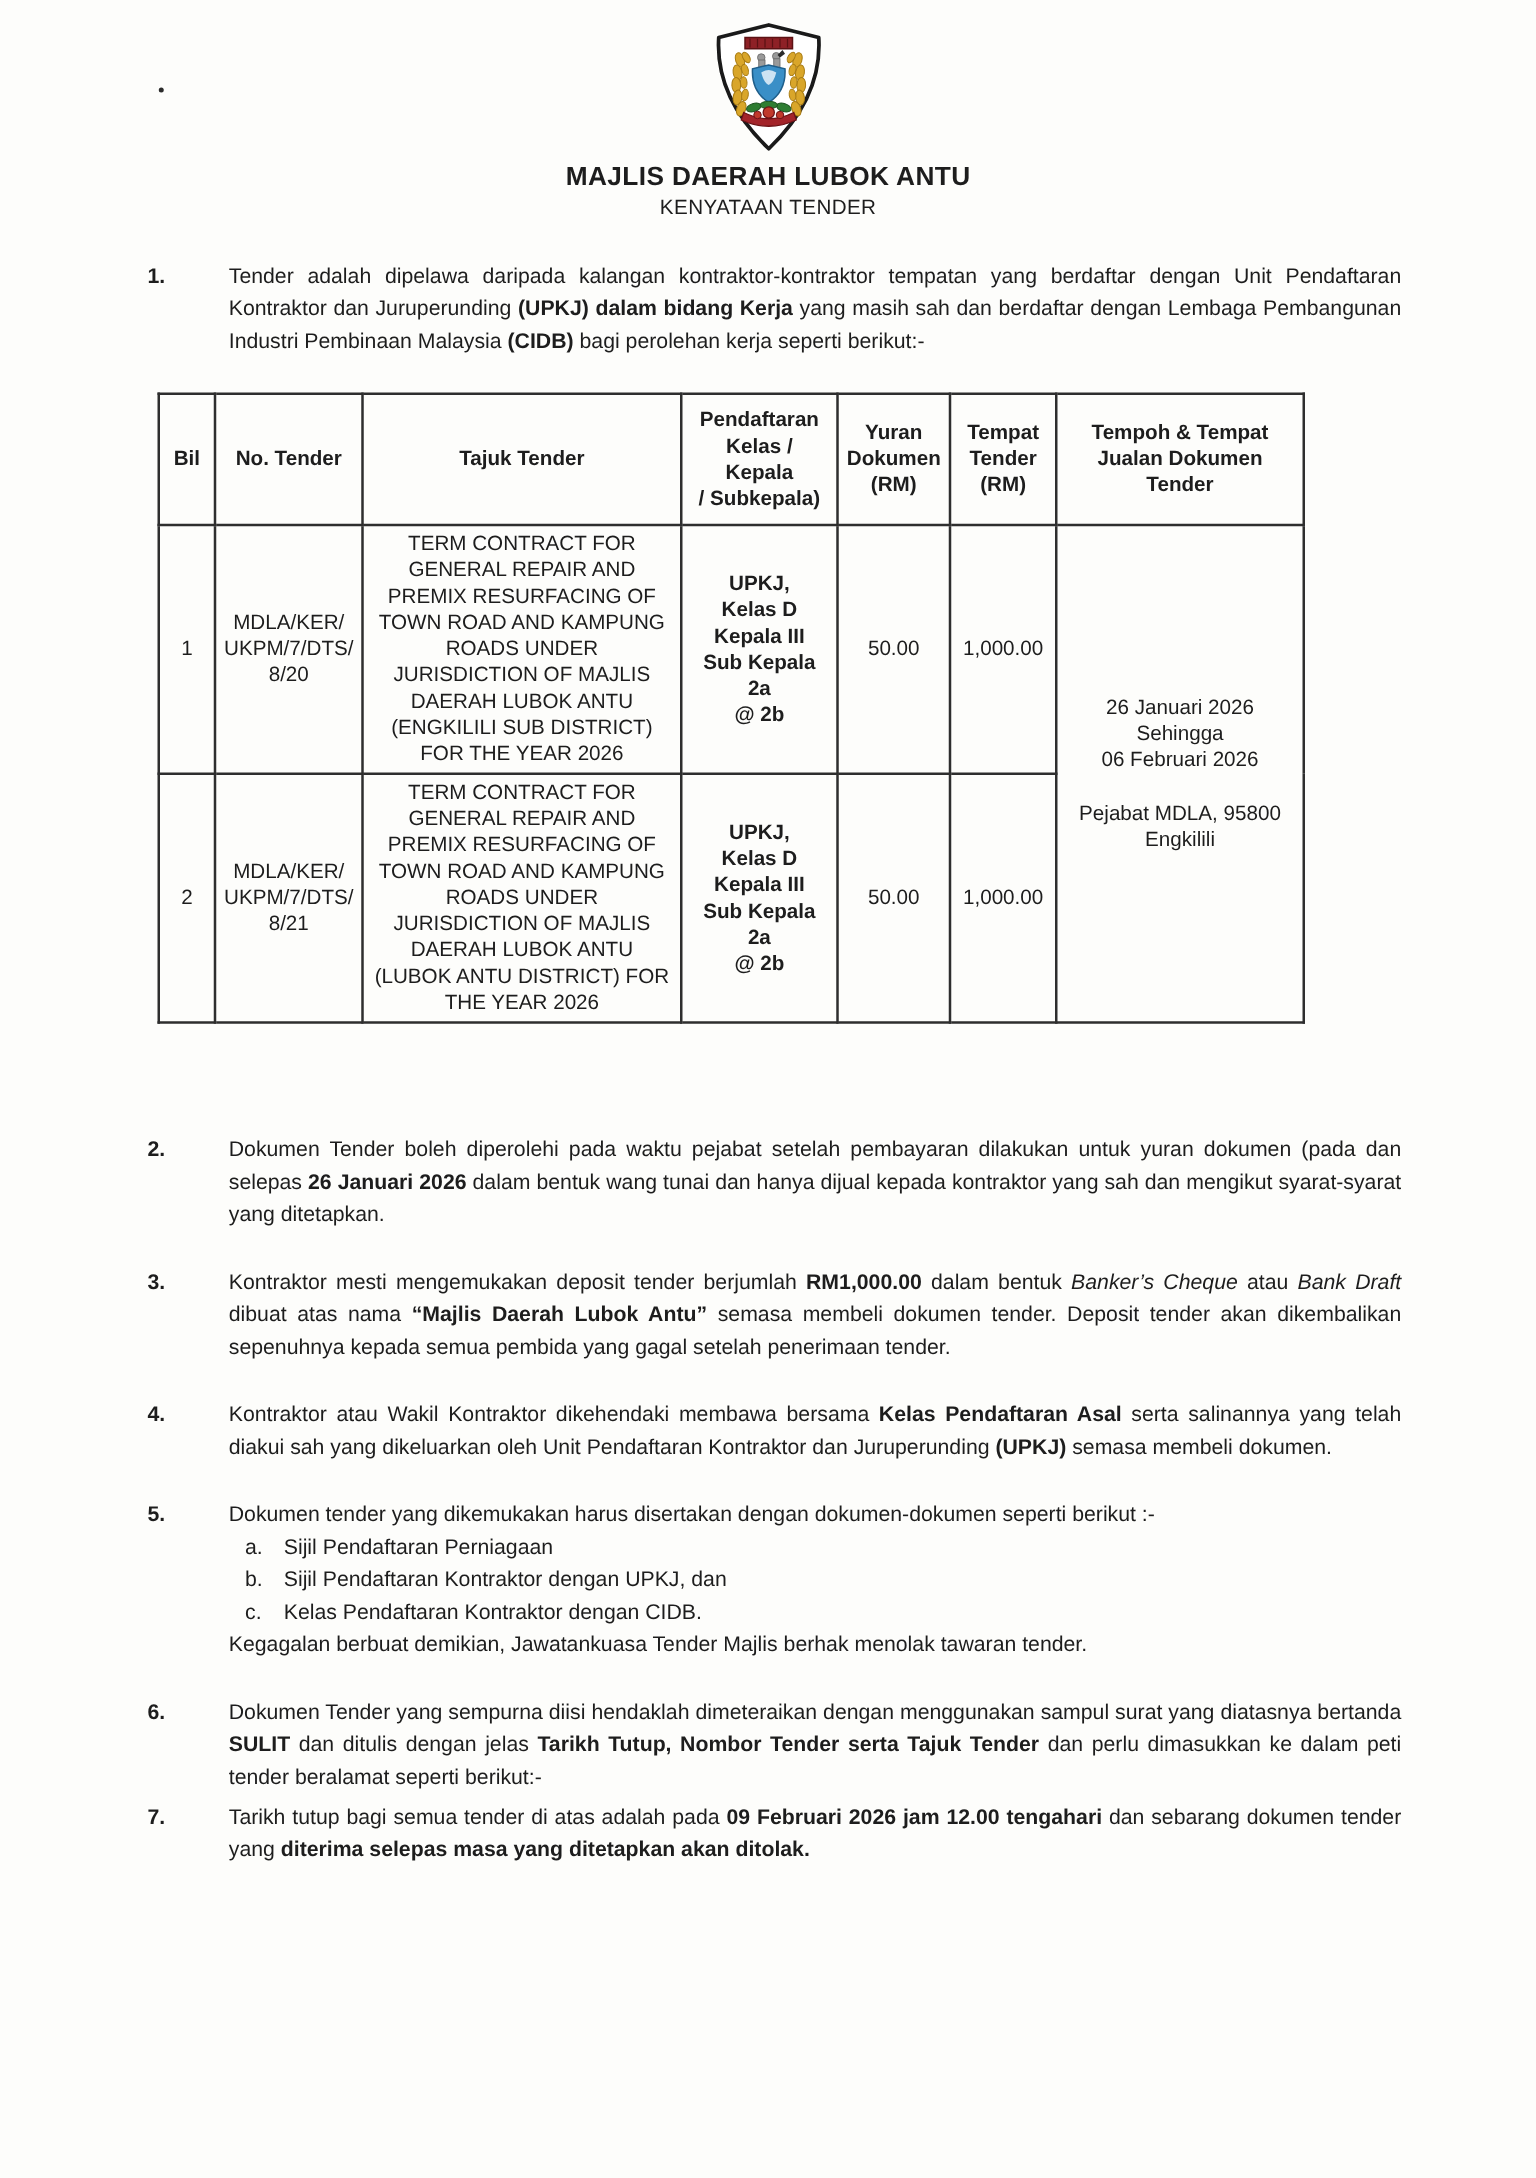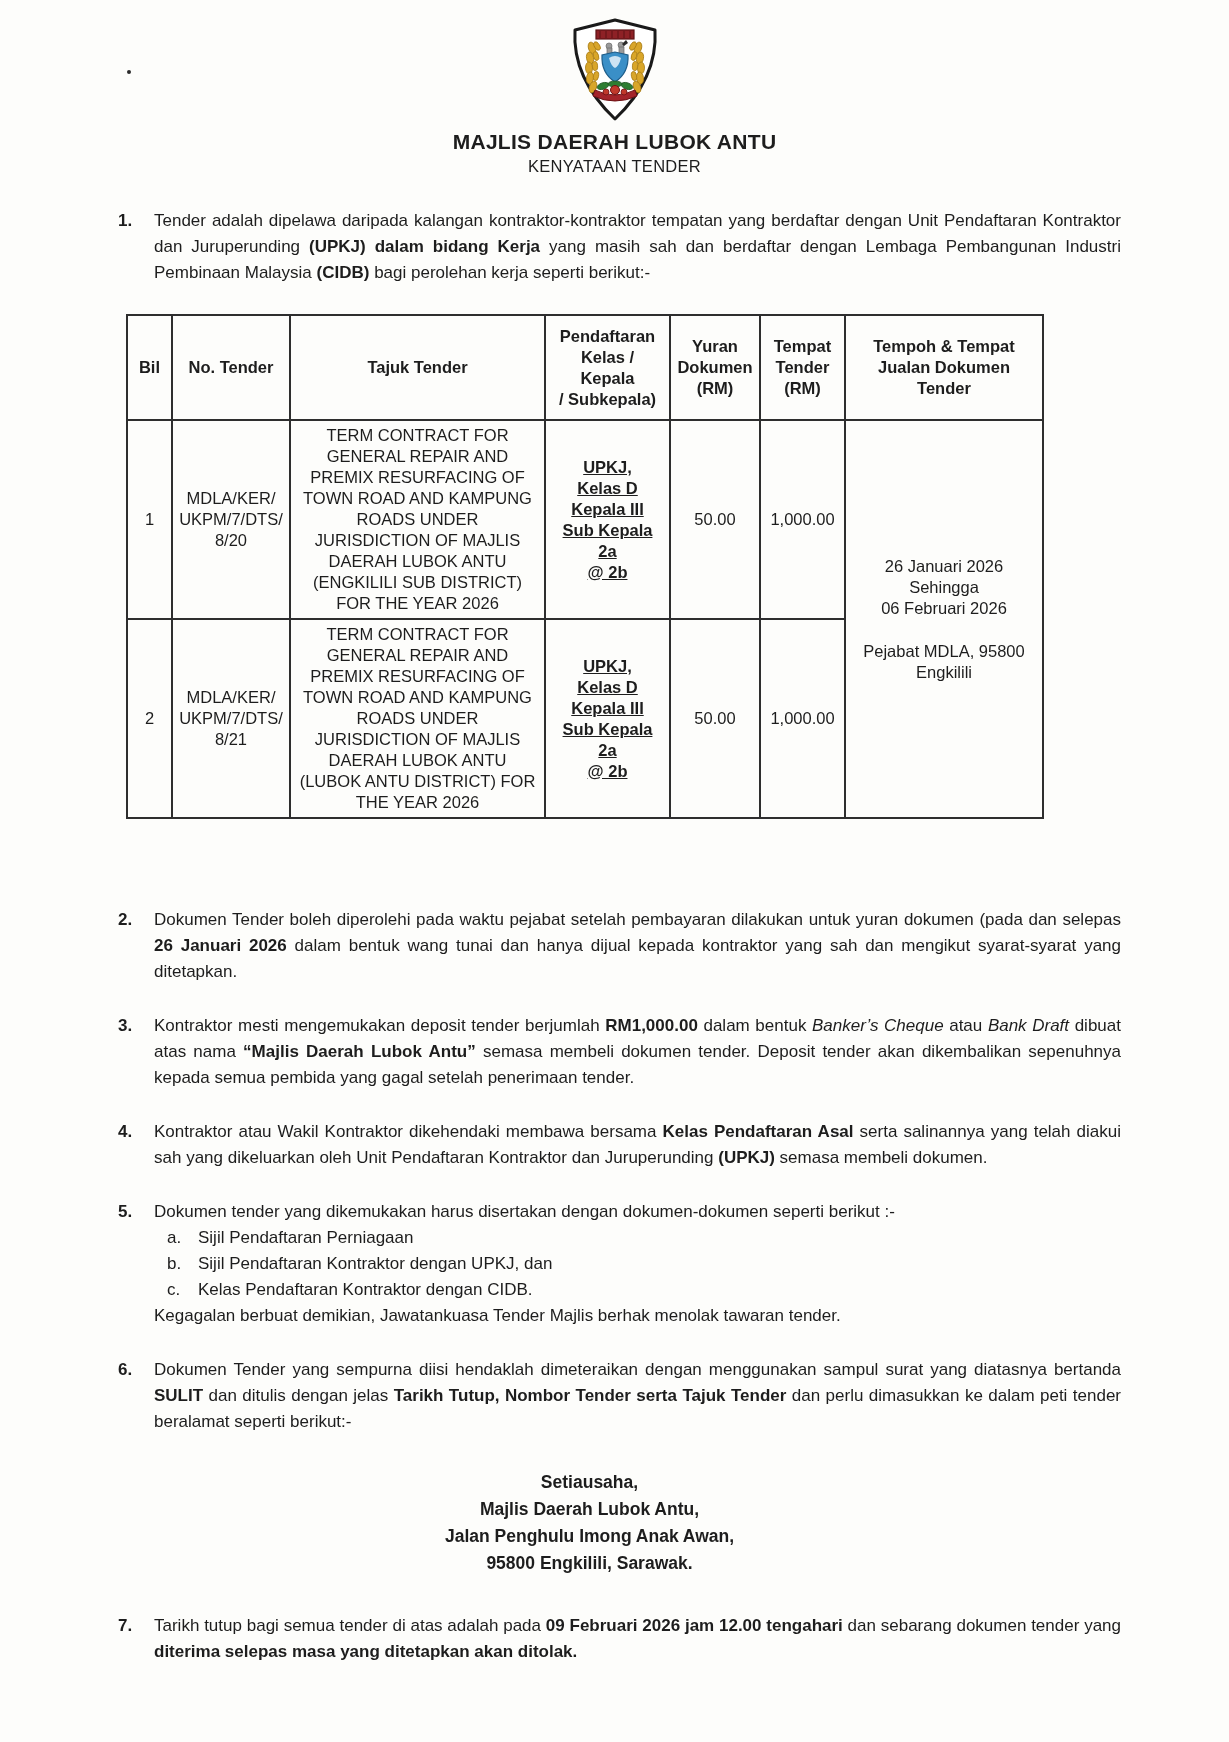--- a/index.html
+++ b/index.html
@@ -33,21 +33,21 @@
     text-align: center;
     font-size: 16.5px;
     font-weight: normal;
     letter-spacing: 0.3px;
     margin-top: 3px;
     margin-bottom: 32px;
   }
   .content { padding: 0 108px 0 118px; font-size: 17px; line-height: 26px; }
   .item { display: flex; margin-bottom: 28px; }
   .item .num { width: 36px; flex: 0 0 36px; font-weight: bold; }
-  .item .body { flex: 1; text-align: justify; }
+  .item .body { flex: 1; text-align: justify; margin-left: 29px; }
   .item .body .b { font-weight: bold; }
   .item .body .i { font-style: italic; }
   .subrow { display: flex; margin-left: 13px; }
   .subrow .marker { width: 31px; flex: 0 0 31px; }
   .item5-footer { }
   
   table.tender {
     border-collapse: collapse;
     table-layout: fixed;
     width: 916px;
@@ -66,21 +66,21 @@
     height: 105px;
   }
   table.tender td { text-align: center; }
   td.tajuk {
     text-align: justify;
     padding: 6px 10px 6px 9px;
     vertical-align: top;
     border-radius: 31px;
   }
   .pre { white-space: pre-line; }
-  .bold { font-weight: bold; text-decoration: underline; }
+  .bold { font-weight: bold; }
   tr.row1 td { height: 175px; }
   tr.row2 td { height: 195px; }
   td.tempoh { vertical-align: middle; }
   td.tempoh .period { margin-bottom: 22px; }
   
   .address {
     text-align: center;
     font-weight: bold;
     font-size: 17.5px;
     line-height: 27px;
@@ -266,26 +266,20 @@
         </div>
         <div class="item5-footer">Kegagalan berbuat demikian, Jawatankuasa Tender Majlis berhak menolak tawaran tender.</div>
       </div>
     </div>
 
     <div class="item" style="margin-bottom:6px">
       <div class="num">6.</div>
       <div class="body"><span>Dokumen Tender yang sempurna diisi hendaklah dimeteraikan dengan menggunakan sampul surat yang diatasnya bertanda </span><span class="b">SULIT</span><span> dan ditulis dengan jelas </span><span class="b">Tarikh Tutup, Nombor Tender serta Tajuk Tender</span><span> dan perlu dimasukkan ke dalam peti tender beralamat seperti berikut:-</span></div>
     </div>
 
-    <div class="address">
-      <div>Setiausaha,</div>
-      <div>Majlis Daerah Lubok Antu,</div>
-      <div>Jalan Penghulu Imong Anak Awan,</div>
-      <div>95800 Engkilili, Sarawak.</div>
-    </div>
 
     <div class="item">
       <div class="num">7.</div>
       <div class="body"><span>Tarikh tutup bagi semua tender di atas adalah pada </span><span class="b">09 Februari 2026  jam 12.00 tengahari</span><span>  dan sebarang dokumen tender yang </span><span class="b">diterima selepas masa yang ditetapkan akan ditolak.</span></div>
     </div>
 
   </div>
 </div>
 
 </body></html>

